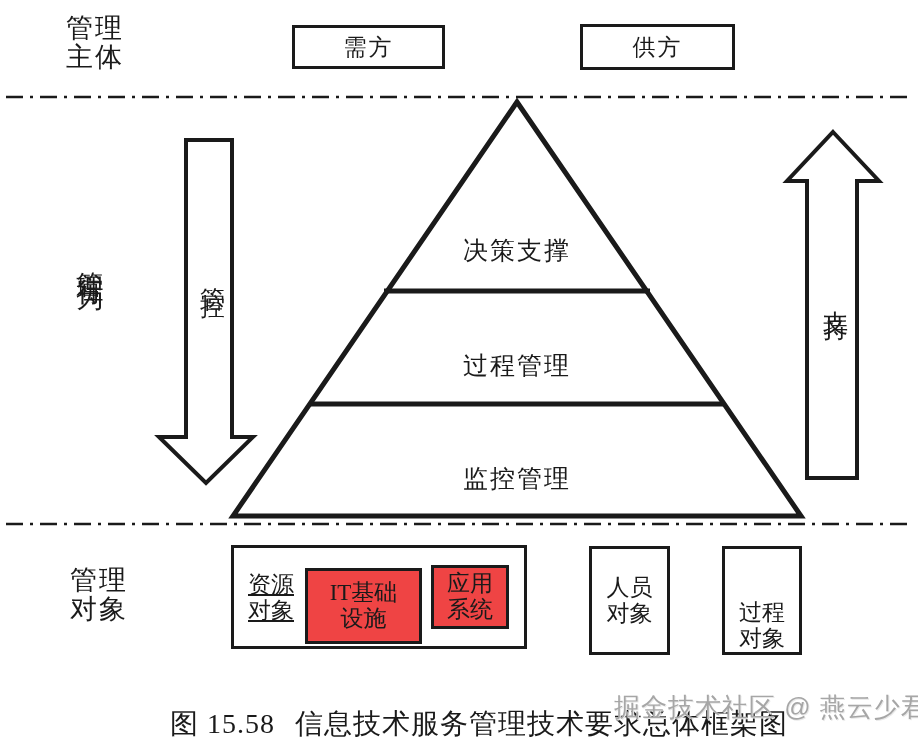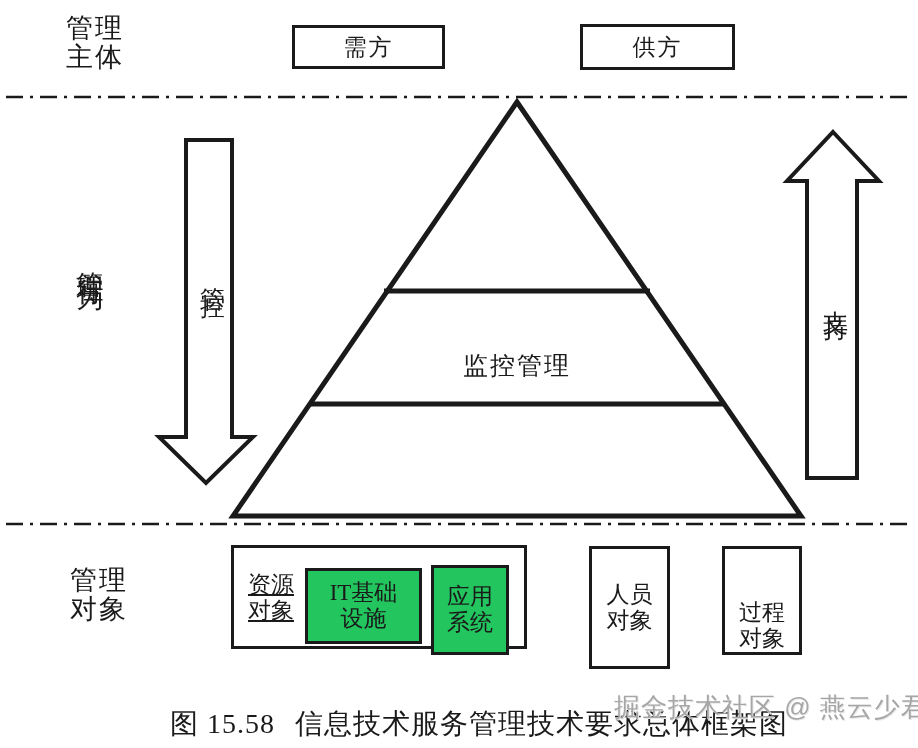--- a/index.html
+++ b/index.html
@@ -54,27 +54,27 @@
   .box-supply { left: 580px; top: 24px; width: 155px; height: 46px; }
 
   .two-line { font-size: 23px; line-height: 26px; }
   .two-line span { display: block; }
 
   .resource-box  { left: 231px; top: 545px; width: 296px; height: 104px; }
   .resource-label { position: absolute; left: 9px; top: 24px; width: 56px; z-index: 3;
                     font-size: 23px; line-height: 26px; text-align: center; }
   .resource-label span { display: block; text-decoration: underline; }
   .itinfra-box   { left: 71px;  top: 20px; width: 117px; height: 76px; position: absolute; }
-  .appsys-box    { left: 197px; top: 17px; width: 78px;  height: 90px; position: absolute; }
+  .appsys-box    { left: 197px; top: 17px; width: 78px;  height: 64px; position: absolute; }
   .inner-box {
     border: 3px solid #1a1a1a;
-    background: #22c55e;
+    background: #ef4444;
     display: flex; align-items: center; justify-content: center; text-align: center;
   }
-  .personnel-box { left: 589px; top: 546px; width: 81px; height: 123px; }
+  .personnel-box { left: 589px; top: 546px; width: 81px; height: 109px; }
   .process-box   { left: 722px; top: 546px; width: 80px; height: 109px; align-items: flex-end; }
 
   
   .tier-label {
     width: 160px;
     text-align: center;
     font-size: 25px;
     letter-spacing: 2px;
   }
   .tier-0 { left: 437px; top: 234px; }
@@ -142,21 +142,23 @@
     <span>管理</span>
     <span>对象</span>
   </div>
 
   <div class="box subject-box box-demand">需方</div>
   <div class="box subject-box box-supply">供方</div>
 
   <div class="txt arrow-label ctrl-label">管控</div>
   <div class="txt arrow-label support-label">支持</div>
 
-  <div class="txt tier-label tier-1">监控管理</div>
+  <div class="txt tier-label tier-0">决策支撑</div>
+  <div class="txt tier-label tier-1">过程管理</div>
+  <div class="txt tier-label tier-2">监控管理</div>
 
   <div class="box resource-box">
     <div class="resource-label">
       <span>资源</span>
       <span>对象</span>
     </div>
     <div class="inner-box itinfra-box">
       <div class="two-line">
         <span>IT基础</span>
         <span>设施</span>

